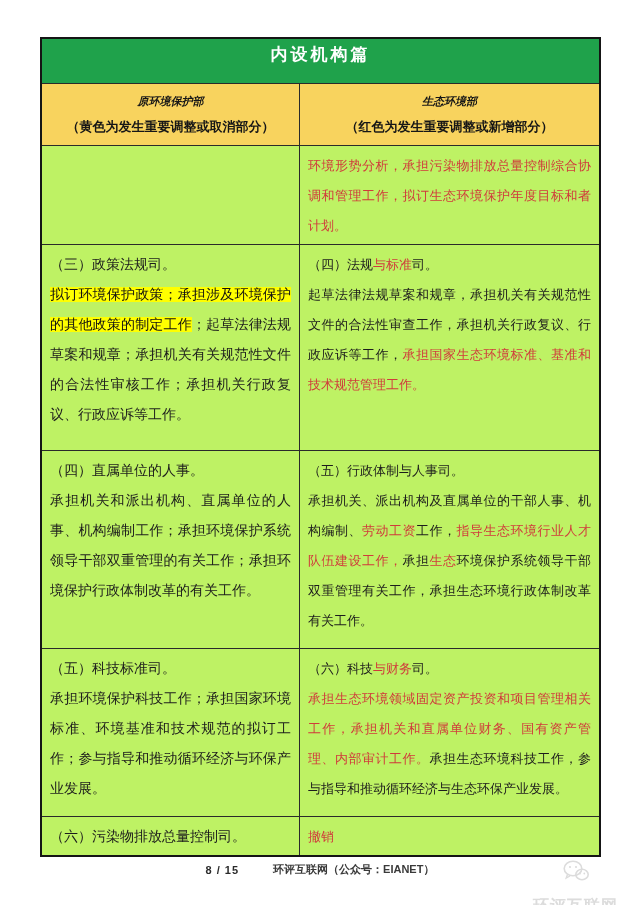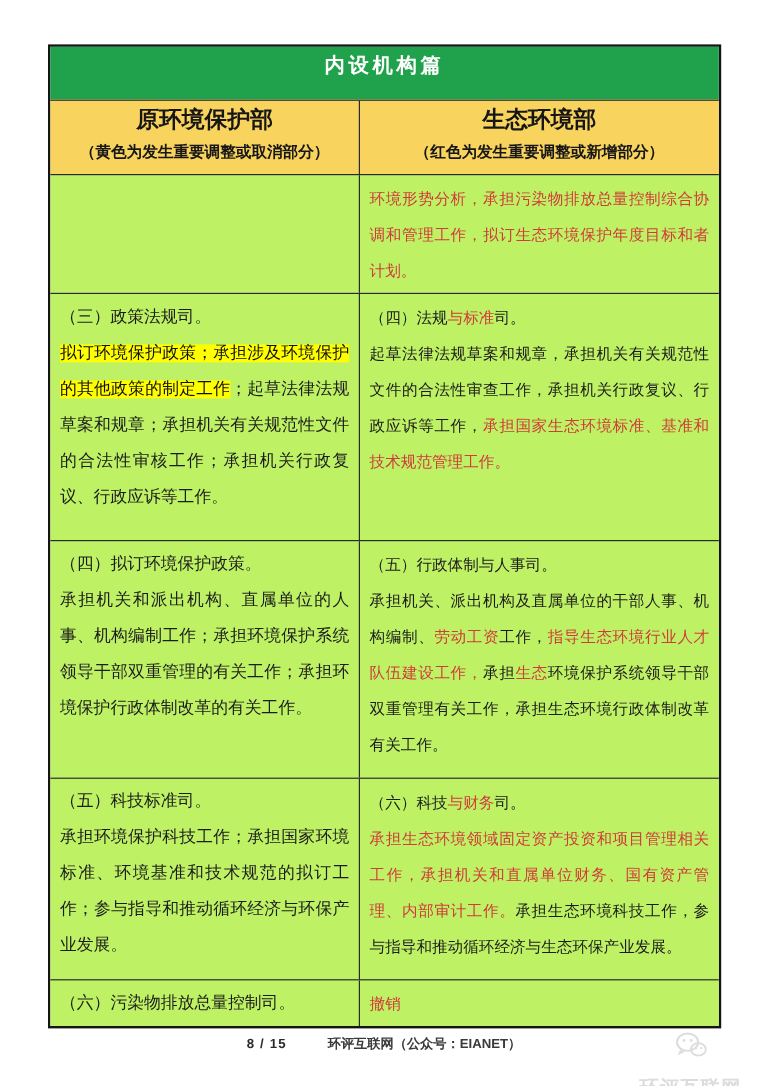--- a/index.html
+++ b/index.html
@@ -21,21 +21,21 @@
     display:grid;grid-template-columns:257px 1fr;
     background:var(--subheader-gold,#f8d35e);
     border-top:1px solid #2a2a2a;
   }
   .t-sub .sub-cell{
     padding:4px 4px 5px;text-align:center;
     font-family:"Liberation Sans", sans-serif;font-weight:bold;
     color:#161616;
   }
   .t-sub .sub-cell.right{border-left:1px solid #2a2a2a;}
-  .sub-line1{font-size:19px;line-height:26px;}
+  .sub-line1{font-size:11px;line-height:26px;font-style:italic;}
   .sub-line2{font-size:13px;line-height:26px;}
   .t-row{
     display:grid;grid-template-columns:257px 1fr;
     border-top:1px solid #2a2a2a;background:#bef264;
   }
   .t-cell{padding:5px 8px 3px;box-sizing:border-box;}
   .t-cell.left{font-size:14px;font-family:Liberation Serif, serif;}
   .t-cell.right{border-left:1px solid #2a2a2a;font-size:13px;}
   .cell-par{margin:0;line-height:30px;text-align:justify;text-justify:inter-ideograph;}
   .seg-n{color:#1c1c1c;}
@@ -90,21 +90,21 @@
           <p class="cell-par"><span class="seg-n">（三）政策法规司。</span></p>
           <p class="cell-par"><span class="seg-hl">拟订环境保护政策；承担涉及环境保护的其他政策的制定工作</span><span class="seg-n">；起草法律法规草案和规章；承担机关有关规范性文件的合法性审核工作；承担机关行政复议、行政应诉等工作。</span></p>
         </div>
         <div class="t-cell right">
           <p class="cell-par"><span class="seg-n">（四）法规</span><span class="seg-red">与标准</span><span class="seg-n">司。</span></p>
           <p class="cell-par"><span class="seg-n">起草法律法规草案和规章，承担机关有关规范性文件的合法性审查工作，承担机关行政复议、行政应诉等工作，</span><span class="seg-red">承担国家生态环境标准、基准和技术规范管理工作。</span></p>
         </div>
       </div>
       <div class="t-row">
         <div class="t-cell left">
-          <p class="cell-par"><span class="seg-n">（四）拟订环境保护政策。</span></p>
+          <p class="cell-par"><span class="seg-n">（四）直属单位的人事。</span></p>
           <p class="cell-par"><span class="seg-n">承担机关和派出机构、直属单位的人事、机构编制工作；承担环境保护系统领导干部双重管理的有关工作；承担环境保护行政体制改革的有关工作。</span></p>
         </div>
         <div class="t-cell right">
           <p class="cell-par"><span class="seg-n">（五）行政体制与人事司。</span></p>
           <p class="cell-par"><span class="seg-n">承担机关、派出机构及直属单位的干部人事、机构编制、</span><span class="seg-red">劳动工资</span><span class="seg-n">工作，</span><span class="seg-red">指导生态环境行业人才队伍建设工作，</span><span class="seg-n">承担</span><span class="seg-red">生态</span><span class="seg-n">环境保护系统领导干部双重管理有关工作，承担生态环境行政体制改革有关工作。</span></p>
         </div>
       </div>
       <div class="t-row">
         <div class="t-cell left">
           <p class="cell-par"><span class="seg-n">（五）科技标准司。</span></p>

